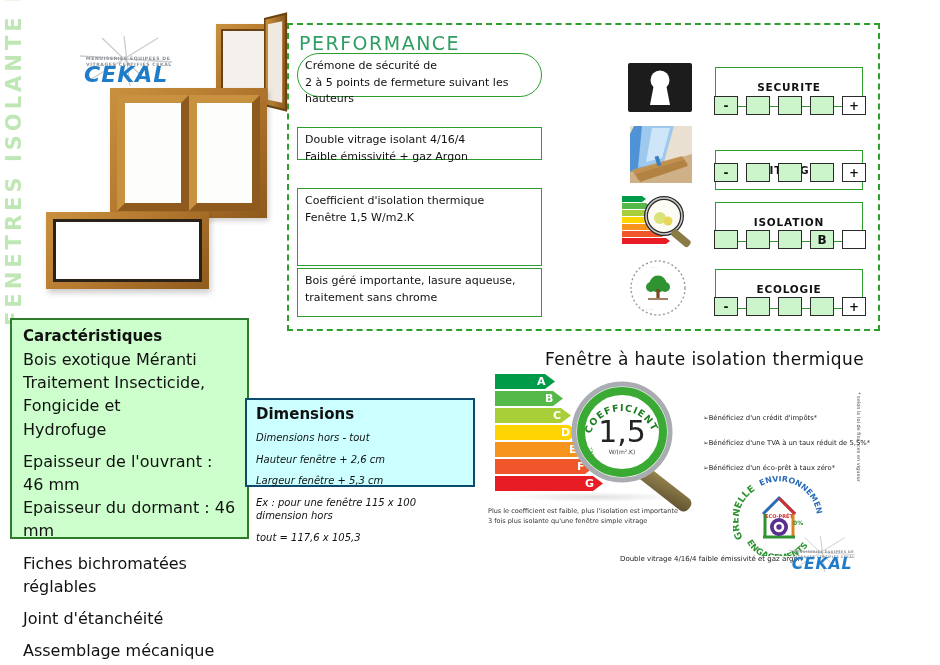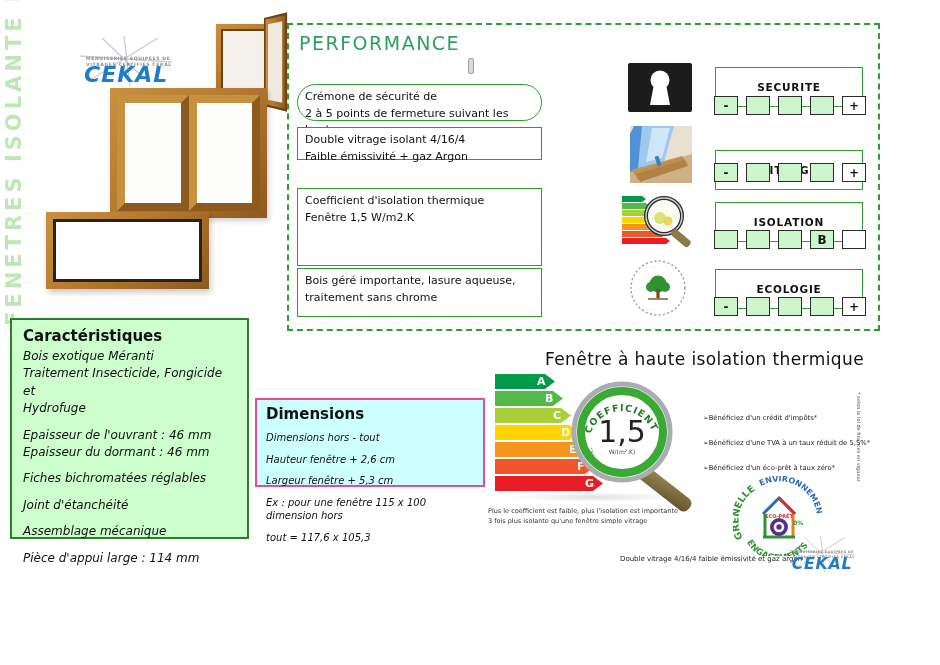--- a/index.html
+++ b/index.html
@@ -55,23 +55,23 @@
   
   .keyhole{left:628px;top:63px;}
   .vitrage-icon{left:630px;top:126px;}
   .iso-icon{left:620px;top:192px;}
   .eco-icon{left:628px;top:258px;}
 
   
   .carac{left:10px;top:318px;width:239px;height:221px;background:#ccffcc;border:2px solid #2d7d2d;
          box-sizing:border-box;padding:7px 11px;}
   .carac h3{margin:0 0 3px 0;font-size:15px;}
-  .carac .it{font-size:12px;font-style:italic;line-height:1.45;}
+  .carac .it{font-size:16px;line-height:1.45;}
   .gap{margin-top:9px;}
-  .dims{left:255px;top:398px;width:230px;height:89px;background:#ccffff;border:2px solid #ec4899;
+  .dims{left:245px;top:398px;width:230px;height:89px;background:#ccffff;border:2px solid #0c4a6e;
         box-sizing:border-box;padding:5px 9px;}
   .dims h3{margin:0 0 1px 0;font-size:15px;}
   .dims .it{font-size:10px;font-style:italic;line-height:1.36;margin-top:8px;}
 
   
   .thermal-title{left:545px;top:349px;font-size:17px;letter-spacing:.4px;}
   .fineprint{left:488px;top:507px;font-size:6.5px;color:#333;line-height:1.5;}
   .bullets{left:703px;top:414px;font-size:6.8px;color:#222;}
   .bullets div{margin-bottom:17px;}
   .vnote{left:856px;top:392px;font-size:5px;color:#555;writing-mode:vertical-rl;height:100px;}
@@ -112,21 +112,21 @@
     <div class="sash"></div>
   </div>
   <div class="abs handle"></div>
   <div class="abs wood win-low">
     <div class="glass"></div>
   </div>
 
   <div class="abs perf"></div>
   <div class="abs perf-title">PERFORMANCE</div>
 
-  <div class="abs ibox" style="top:84px;height:37px;border-radius:22px;">
+  <div class="abs ibox" style="top:53px;height:44px;border-radius:22px;">
     <div>Crémone de sécurité de</div>
     <div>2 à  5 points de fermeture suivant les</div>
     <div>hauteurs</div>
   </div>
   <div class="abs ibox" style="top:127px;height:33px;">
     <div>Double vitrage isolant 4/16/4</div>
     <div>Faible émissivité + gaz Argon</div>
   </div>
   <div class="abs ibox" style="top:188px;height:78px;">
     <div>Coefficient d'isolation thermique</div>

